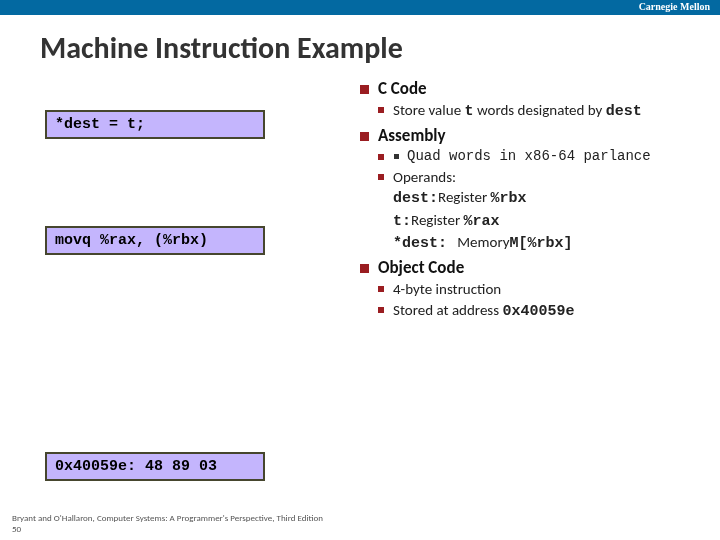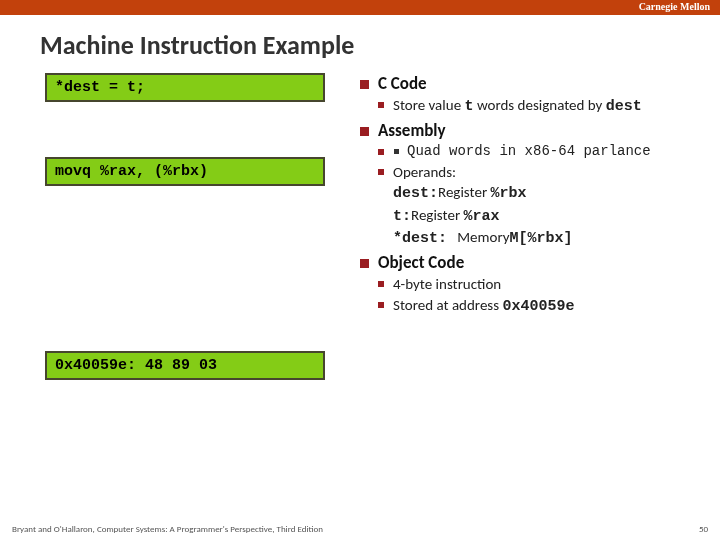--- a/index.html
+++ b/index.html
@@ -6,61 +6,62 @@
     margin: 0;
     font-family: Calibri, Arial, sans-serif;
     background: #fff;
     width: 720px;
     height: 540px;
     position: relative;
     overflow: hidden;
   }
   .topbar {
     height: 15px;
-    background: #c2410c;
+    background: #0369a1;
     position: relative;
   }
   .corner {
     position: absolute;
     top: 1px;
     right: 10px;
     color: #fff;
     font-size: 10px;
     font-family: Georgia, 'Times New Roman', serif;
     font-weight: bold;
   }
   .title {
-    font-size: 26px;
+    font-size: 30px;
     font-weight: bold;
     color: #333;
     margin: 14px 16px 12px 40px;
     font-family: Calibri, Arial, sans-serif;
   }
   .content {
     display: flex;
     padding: 0 30px 0 45px;
   }
   .left {
     width: 295px;
     flex-shrink: 0;
     padding-right: 20px;
   }
   .right {
     flex: 1;
   }
   .codebox {
     border: 2px solid #46462e;
-    background: #84cc16;
+    background: #c4b5fd;
     padding: 4px 8px;
     font-family: "Courier New", monospace;
     font-weight: bold;
     font-size: 15px;
     color: #000;
-    width: 280px;
+    width: 220px;
     box-sizing: border-box;
+    margin-top: 32px;
   }
   ul.top {
     list-style: none;
     margin: 0;
     padding: 0;
   }
   ul.top > li {
     position: relative;
     padding-left: 18px;
     margin-bottom: 2px;
@@ -132,20 +133,21 @@
   }
   .footer {
     position: absolute;
     bottom: 6px;
     left: 12px;
     right: 12px;
     display: flex;
     justify-content: space-between;
     font-size: 9px;
     color: #555;
+    flex-direction: column;
   }
 </style>
 </head>
 <body>
 
 <div class="topbar">
   <span class="corner">Carnegie Mellon</span>
 </div>
 
 <div class="title">Machine Instruction Example</div>

